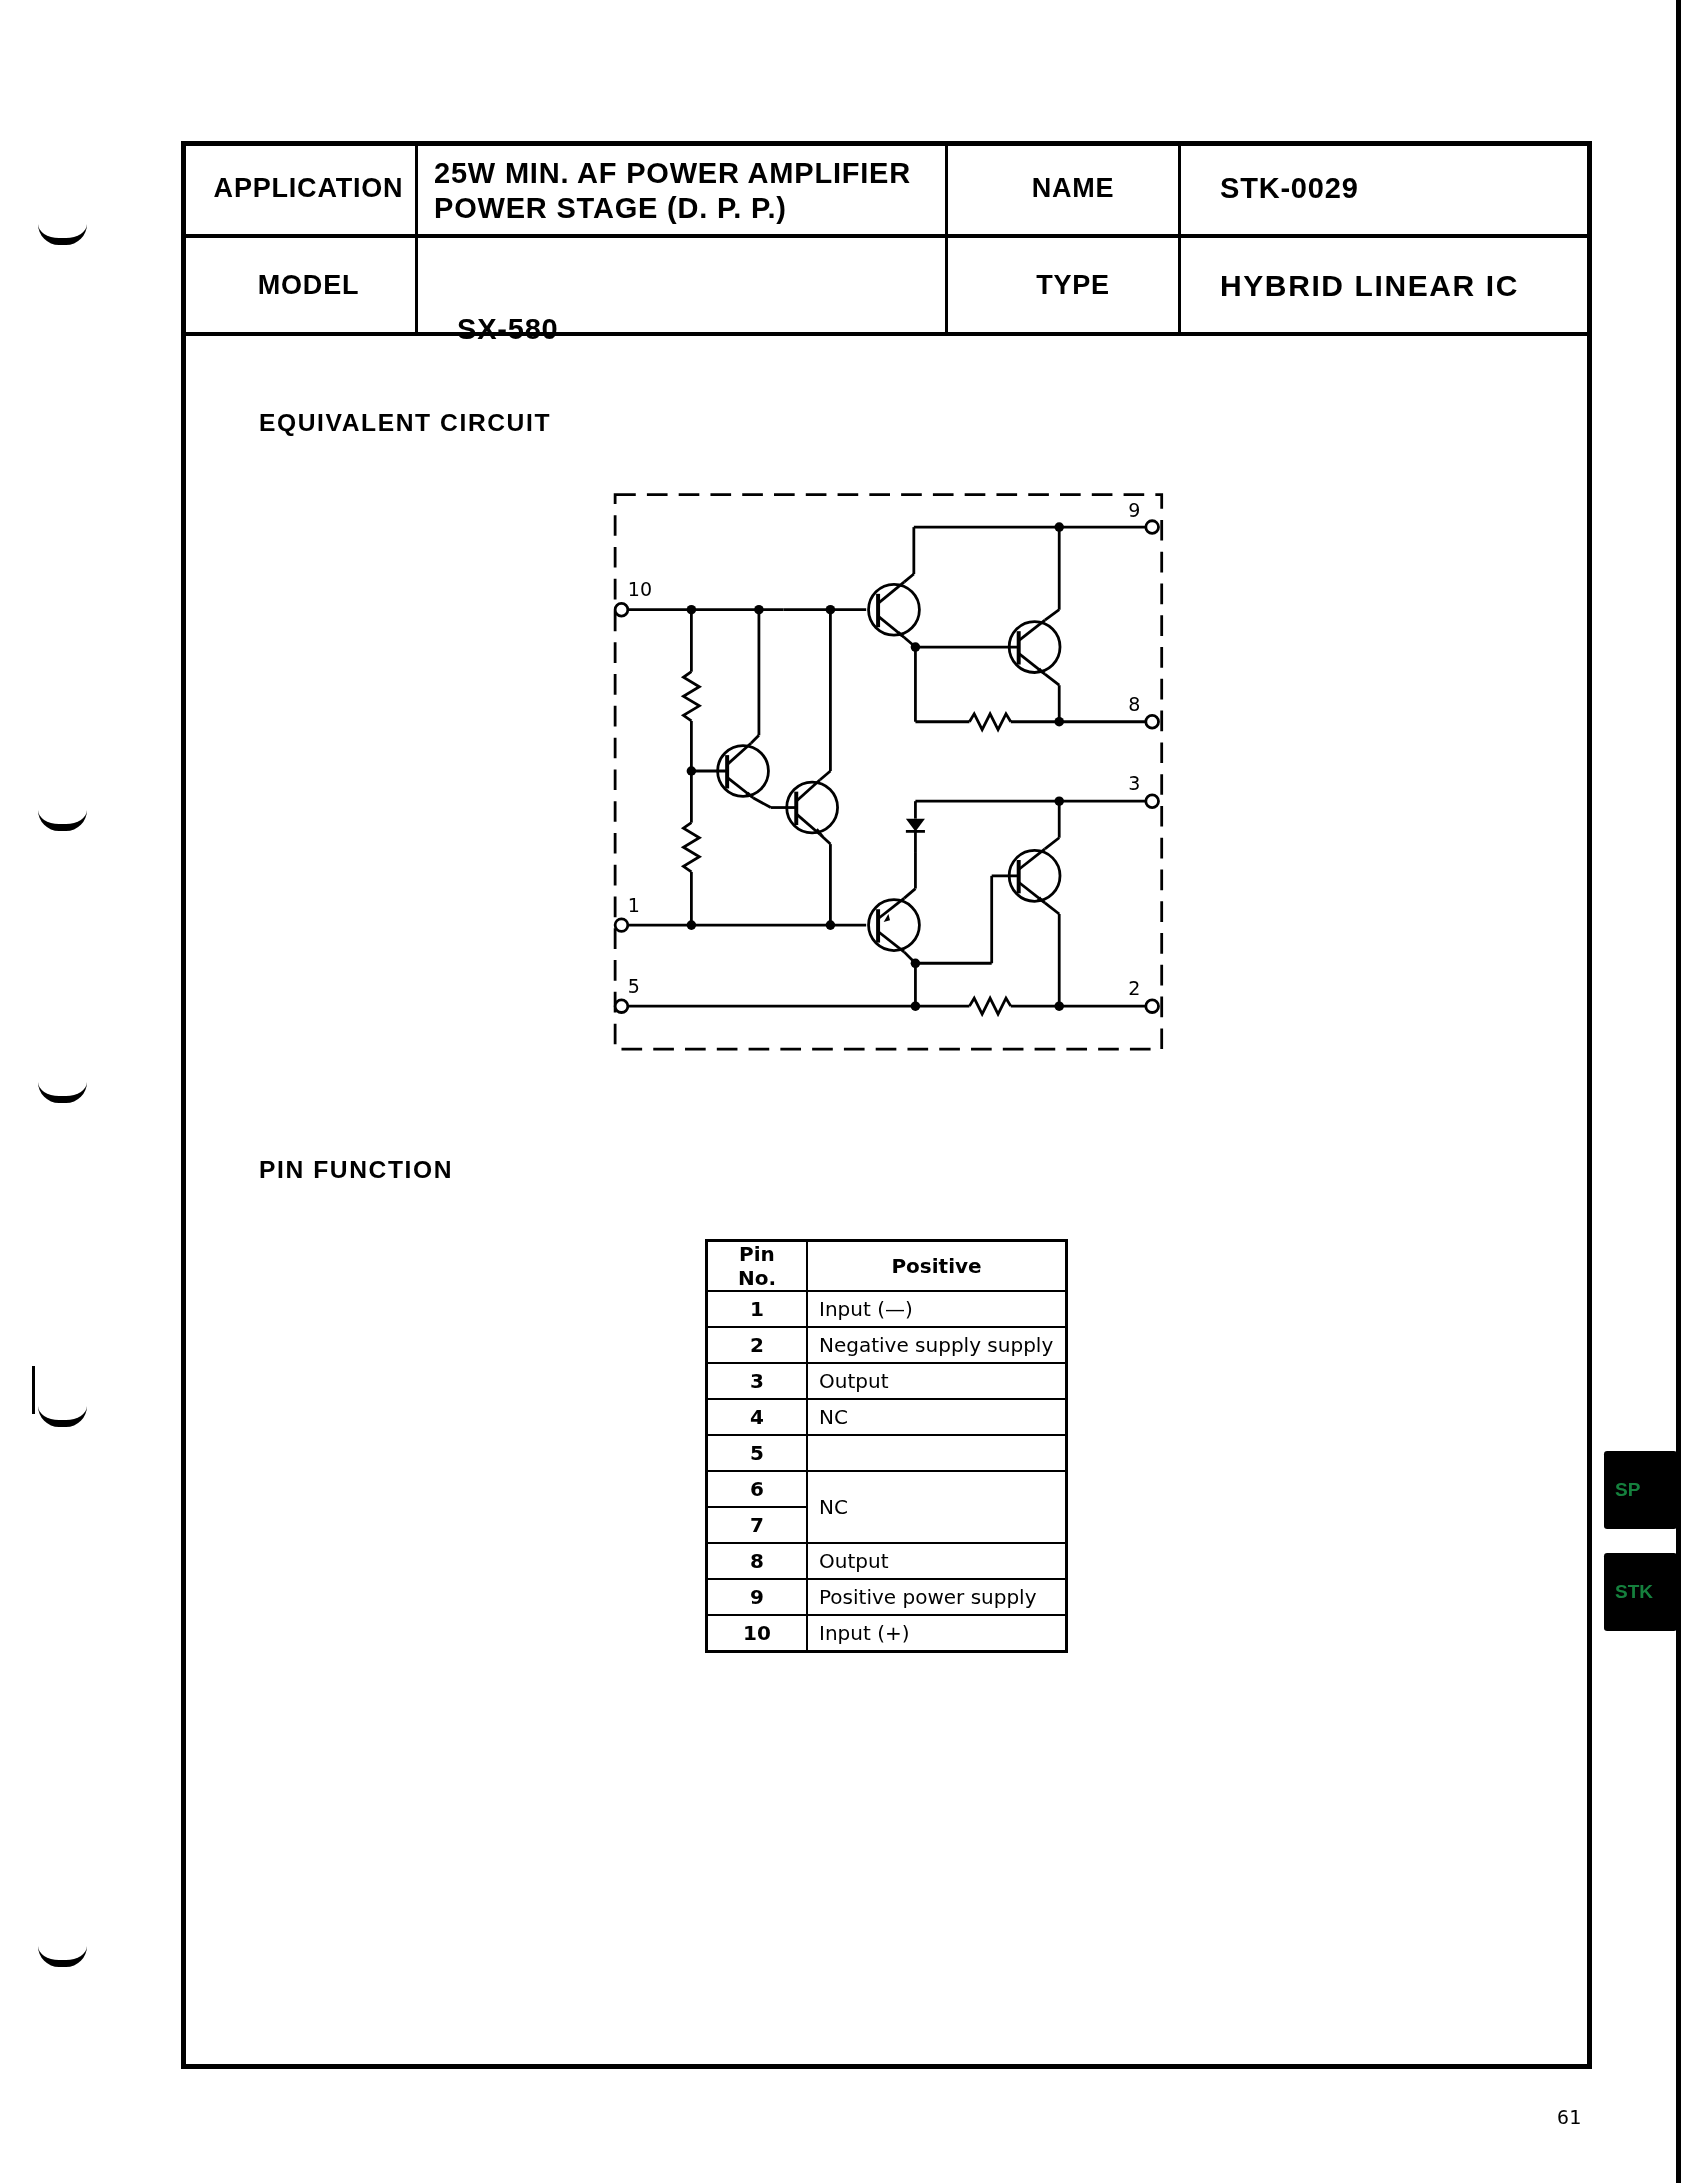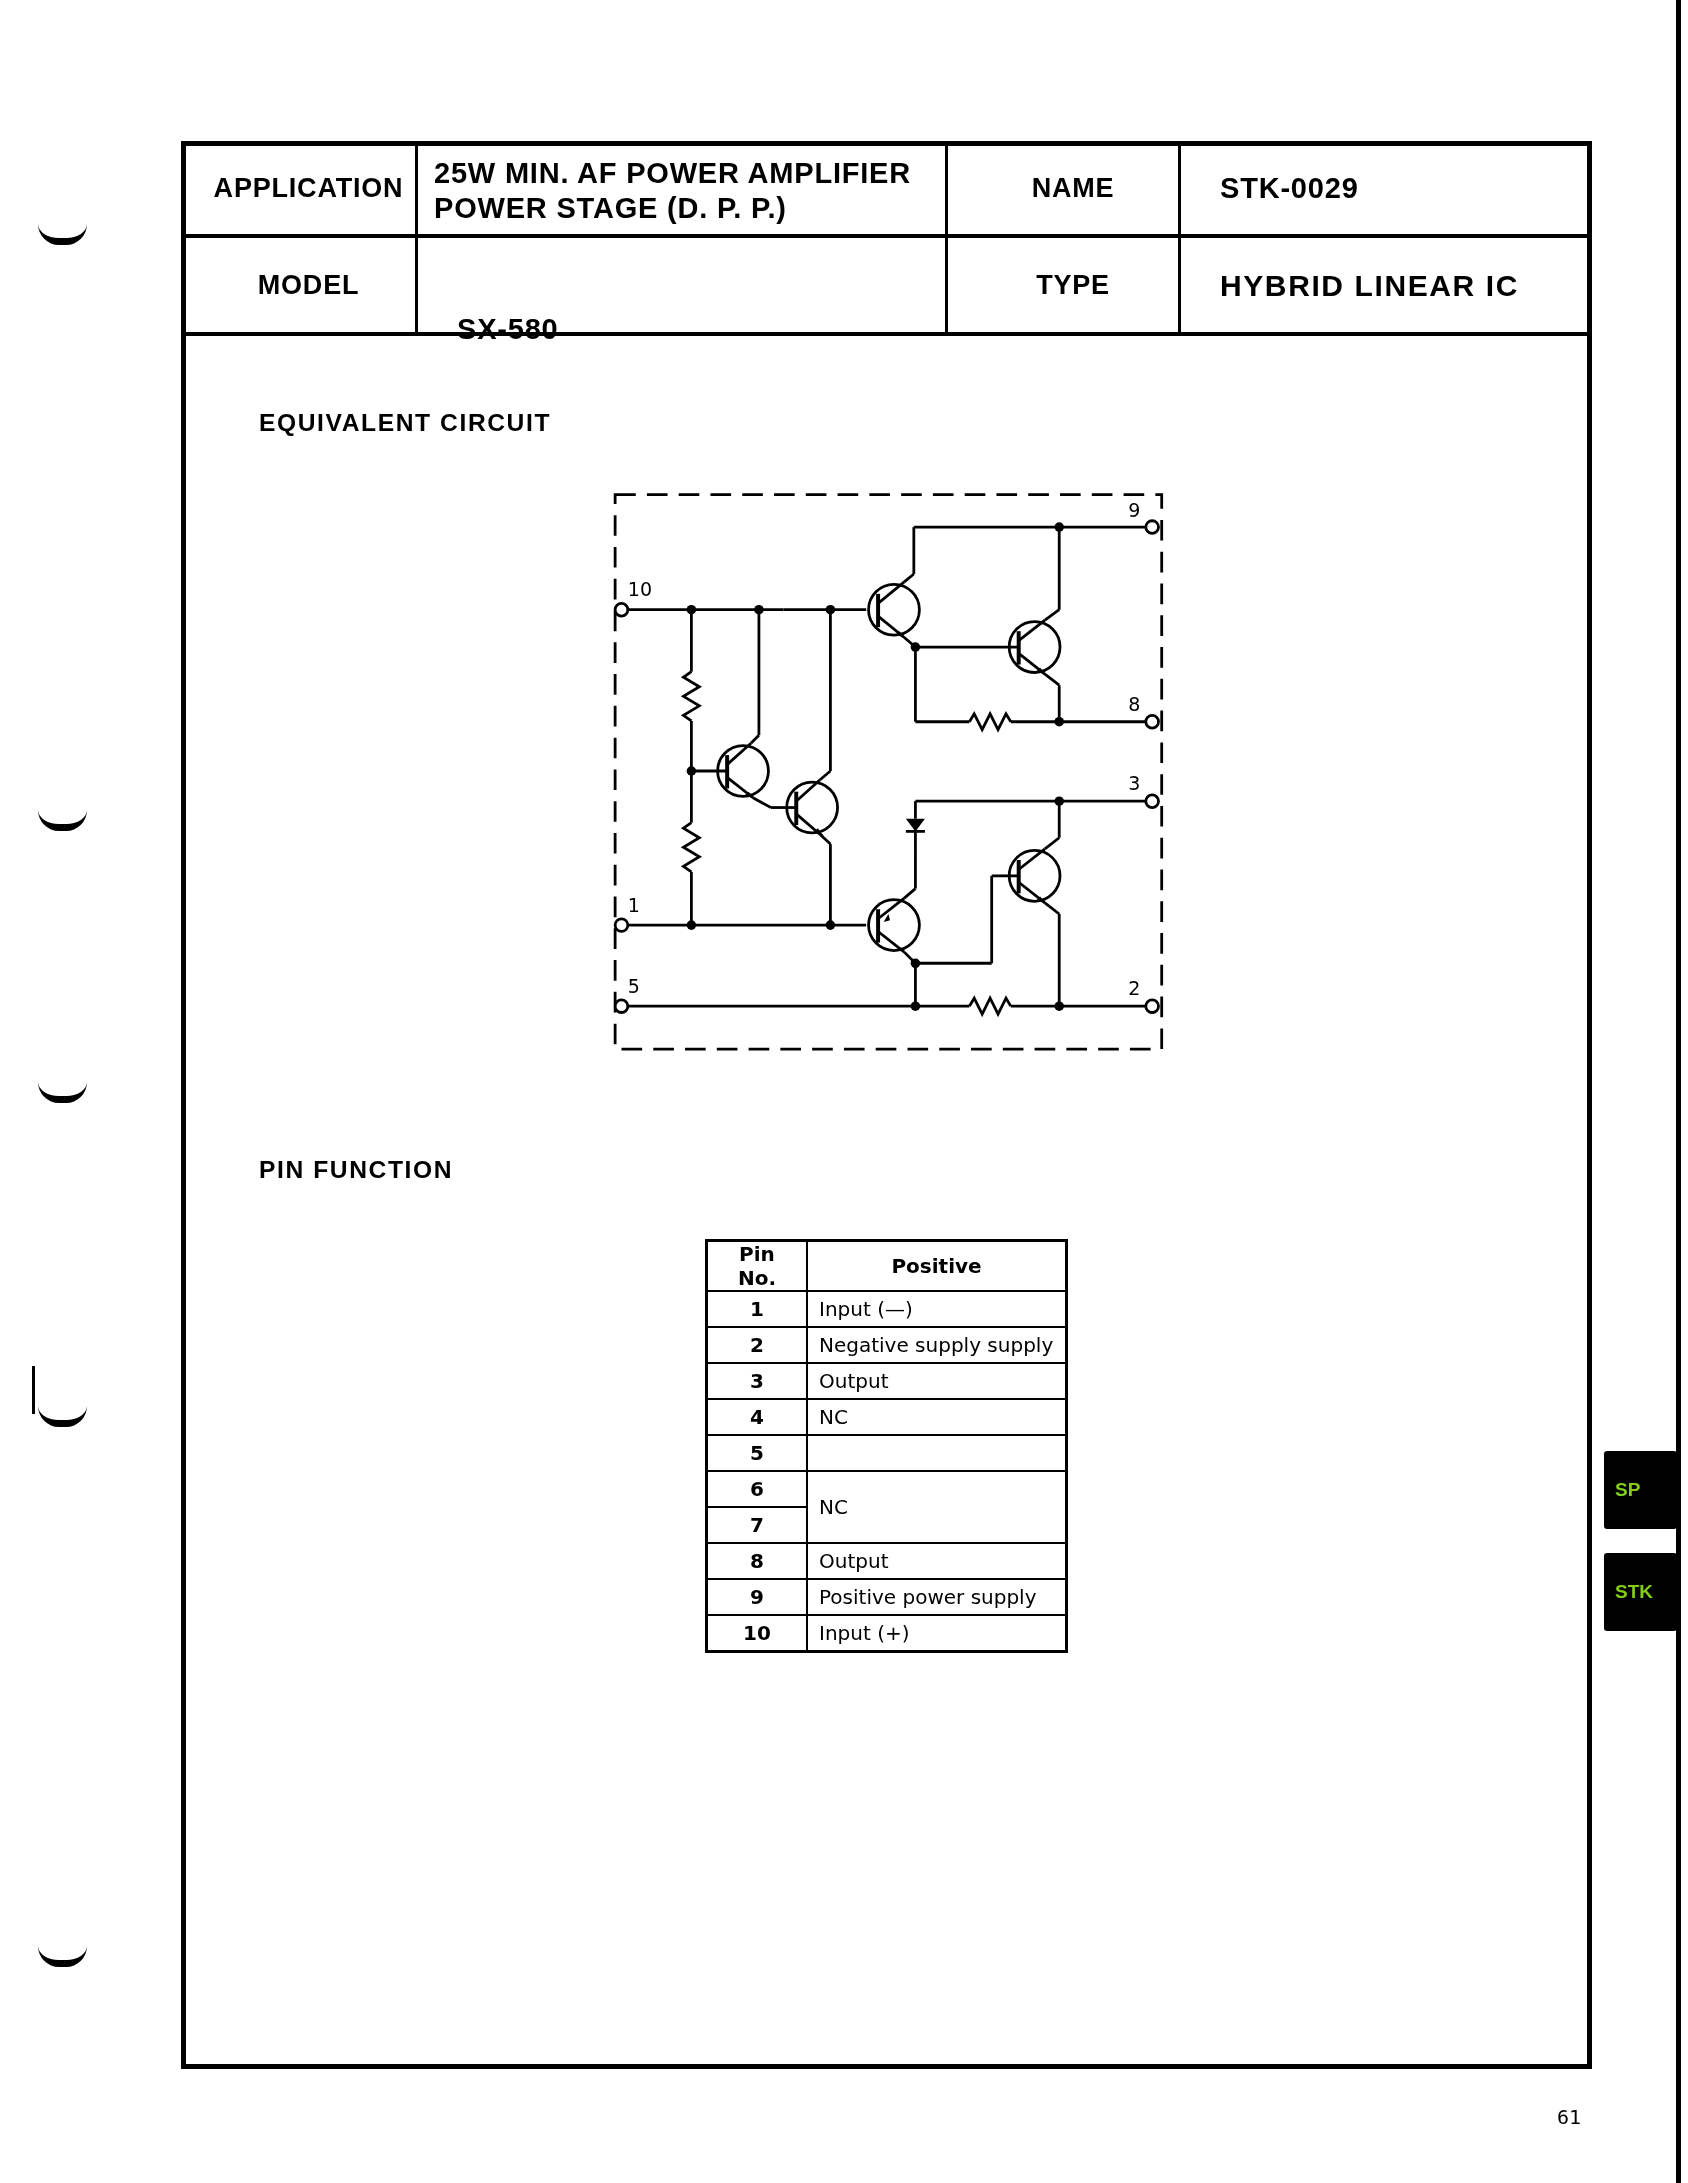--- a/index.html
+++ b/index.html
@@ -10,21 +10,21 @@
   .cell { position:absolute; box-sizing:border-box; display:flex; align-items:center; font-weight:bold; font-size:29px; letter-spacing:0.8px; }
   .cell.lbl { justify-content:center; font-size:27px;padding-left:19px; }
   .vline { position:absolute; width:3.2px; background:#000; }
   .hline { position:absolute; height:4px; background:#000; }
   .section-title { font-weight:bold; font-size:24.6px; letter-spacing:1.6px; }
   .pintable { position:absolute; left:705px; top:1239px; border-collapse:collapse; border:3.2px solid #000; font-family:"DejaVu Sans", sans-serif; font-size:20px; }
   .pintable td, .pintable th { border:2.4px solid #000; height:34px; padding:0 11px; }
   .pintable th { font-weight:bold; height:38px; }
   .pintable td.pin { text-align:center; width:76px; font-weight:bold; }
   .pintable td.fn { width:235px; }
-  .side-tab { position:absolute; left:1604px; width:73px; height:78px; background:#000; color:#84cc16; font-weight:bold; font-size:19px; display:flex; align-items:center; padding-left:11px; box-sizing:border-box; border-radius:3.2px; }
+  .side-tab { position:absolute; left:1604px; width:73px; height:78px; background:#000; color:#15803d; font-weight:bold; font-size:19px; display:flex; align-items:center; padding-left:11px; box-sizing:border-box; border-radius:3.2px; }
   .binder { position:absolute; left:38px; width:49px; height:14.3px; border-bottom:7.1px solid #000; border-radius:0 0 48px 48px; }
   .pageno { position:absolute; left:1557px; top:2105px; font-family:"DejaVu Sans Mono", monospace; font-size:20px; }
 </style>
 </head>
 <body>
 
 <div class="binder" style="top:224px;"></div>
 <div class="binder" style="top:810px;"></div>
 <div class="binder" style="top:1082px;"></div>
 <div class="binder" style="top:1406px;"></div>

